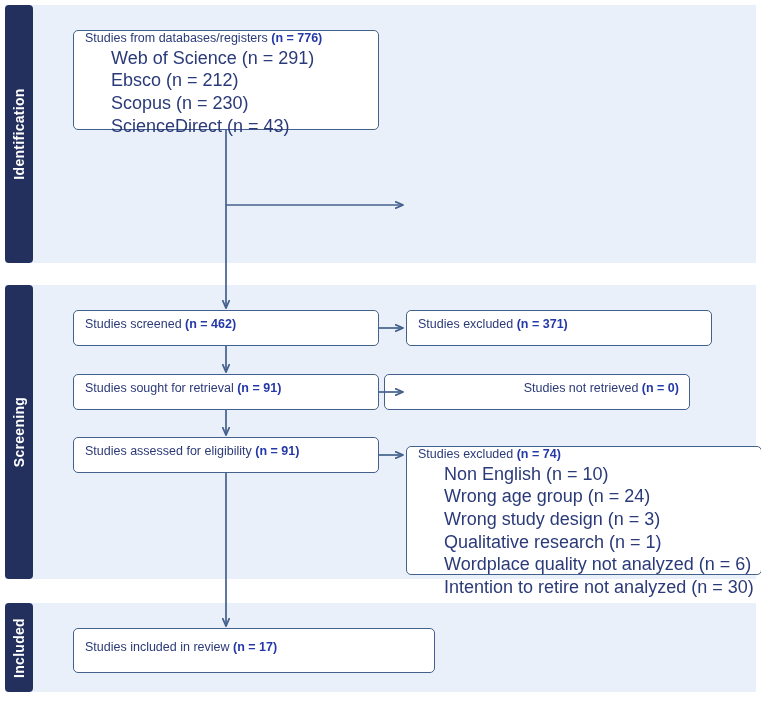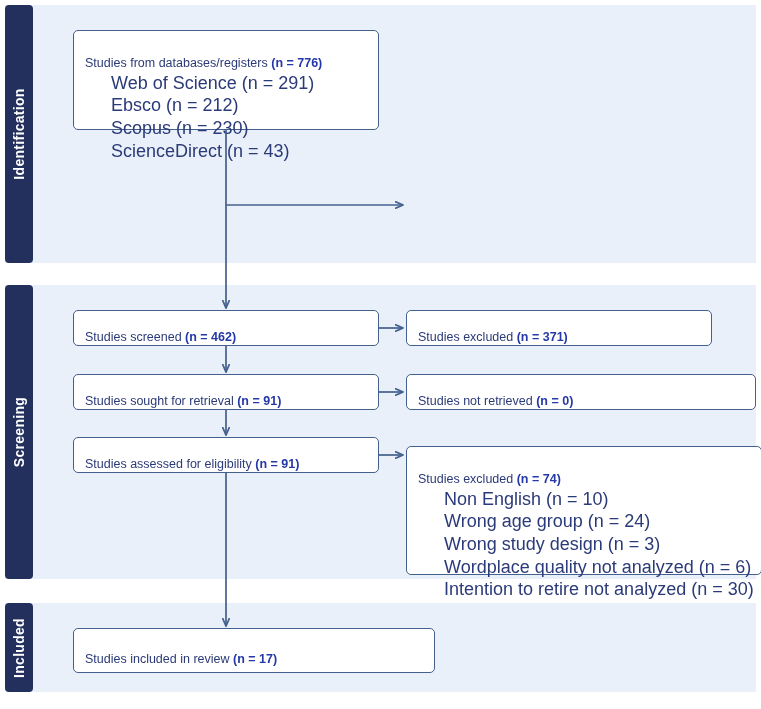--- a/index.html
+++ b/index.html
@@ -47,21 +47,21 @@
     white-space: nowrap;
   }
 
   
   .flow-box {
     position: absolute;
     background: #ffffff;
     border: 1.6px solid #44608c;
     border-radius: 5px;
     box-sizing: border-box;
-    padding: 25px 10px 7px 11px;
+    padding: 0 10px 7px 11px;
     color: #24316a;
     font-family: "Liberation Sans", sans-serif;
     font-size: 12.5px;
     line-height: 1.18;
   }
   .flow-box.centered {
     display: flex;
     align-items: center;
   }
   .box-title {
@@ -138,21 +138,21 @@
     </div>
   </div>
 
   <div class="flow-box centered" style="left:73px; top:374px; width:306px; height:36px;">
     <div class="box-title">
       <span>Studies sought for retrieval</span>
       <span class="count">(n = 91)</span>
     </div>
   </div>
 
-  <div class="flow-box centered" style="left:406px; top:374px; width:350px; height:36px;">
+  <div class="flow-box centered" style="left:384px; top:374px; width:306px; height:36px;justify-content:flex-end;">
     <div class="box-title">
       <span>Studies not retrieved</span>
       <span class="count">(n = 0)</span>
     </div>
   </div>
 
   <div class="flow-box centered" style="left:73px; top:437px; width:306px; height:36px;">
     <div class="box-title">
       <span>Studies assessed for eligibility</span>
       <span class="count">(n = 91)</span>
@@ -161,20 +161,21 @@
 
   <div class="flow-box" style="left:406px; top:437px; width:356px; height:129px;margin-top:9px;">
     <div class="box-title">
       <span>Studies excluded</span>
       <span class="count">(n = 74)</span>
     </div>
     <ul class="sub-list">
       <li>Non English (n = 10)</li>
       <li>Wrong age group (n = 24)</li>
       <li>Wrong study design (n = 3)</li>
+      <li>Qualitative research (n = 1)</li>
       <li>Wordplace quality not analyzed (n = 6)</li>
       <li>Intention to retire not analyzed (n = 30)</li>
     </ul>
   </div>
 
   <div class="stage-panel" style="left:5px; top:603px; width:751px; height:89px;"></div>
   <div class="stage-tab" style="left:5px; top:603px; width:28px; height:89px;">
     <span class="stage-tab-label">Included</span>
   </div>
 

